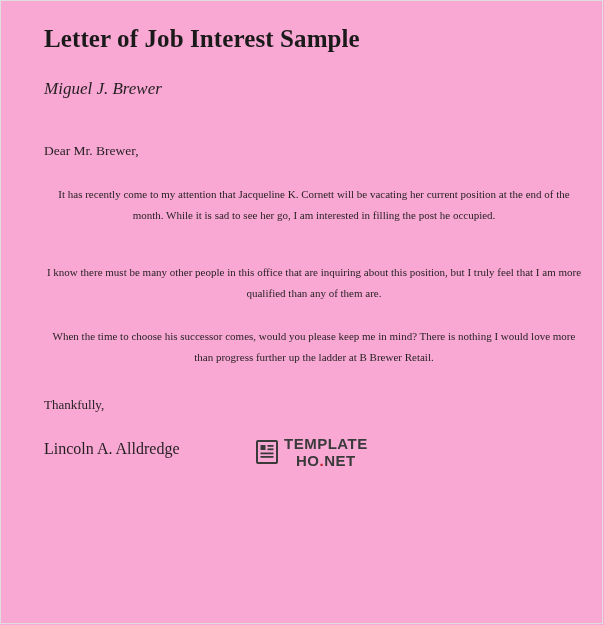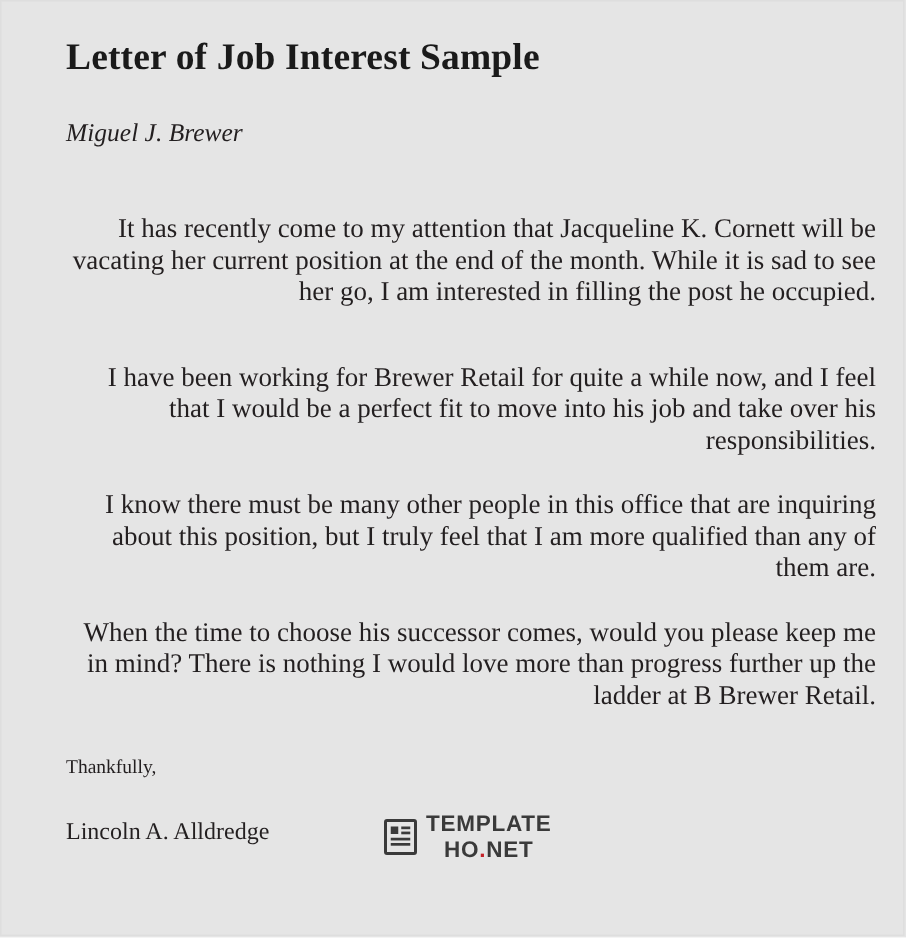--- a/index.html
+++ b/index.html
@@ -14,21 +14,21 @@
     color: #231f20;
     position: relative;
     overflow: hidden;
   }
   .page {
     position: absolute;
     left: 0;
     top: 0;
     width: 604px;
     height: 625px;
-    background: #e5e5e5;
+    background: #f9a8d4;
     box-sizing: border-box;
   }
   .border-frame {
     position: absolute;
     left: 0;
     top: 0;
     width: 603px;
     height: 624px;
     border: 1px solid #dedede;
     box-sizing: border-box;
@@ -62,24 +62,24 @@
   }
   .address div {
     white-space: nowrap;
   }
   .salutation {
     font-size: 13.5px;
     line-height: 18px;
     margin: 0 0 24px 0;
   }
   p.body-par {
-    font-size: 18px;
+    font-size: 11px;
     line-height: 21px;
     margin: 0 0 22px 0;
-    text-align: right;
+    text-align: center;
   }
   p.par-gap {
     margin-bottom: 36px;
   }
   .closing {
     font-size: 13px;
     line-height: 18px;
     margin: 28px 0 26px 0;
   }
   .signature {
@@ -138,23 +138,23 @@
 
   <div class="content">
 
     <h1 class="doc-title">Letter of Job Interest Sample</h1>
 
     <div class="sender-name">Miguel J. Brewer</div>
 
     <div class="address">
     </div>
 
+    <div class="salutation">Dear Mr. Brewer,</div>
 
     <p class="body-par par-gap">It has recently come to my attention that  Jacqueline  K.  Cornett  will be vacating her current position at the end of the month. While it is sad to see her go, I am interested in filling the post he occupied.</p>
-    <p class="body-par">I have been working for Brewer Retail for quite a while now, and I feel that I would be a perfect fit to move into his job and take over his responsibilities.</p>
     <p class="body-par">I know there must be many other people in this office that are inquiring about this position, but I truly feel that I am more qualified than any of them are.</p>
     <p class="body-par">When the time to choose his successor comes, would you please keep me in mind? There is nothing I would love more than progress further up the ladder at B Brewer Retail.</p>
 
     <div class="closing">Thankfully,</div>
     <div class="signature">Lincoln  A.  Alldredge</div>
 
     <div class="footer-row">
       <div class="watermark">
         <span class="wm-icon">
           <svg width="22" height="24" viewBox="0 0 22 24" xmlns="http://www.w3.org/2000/svg">

